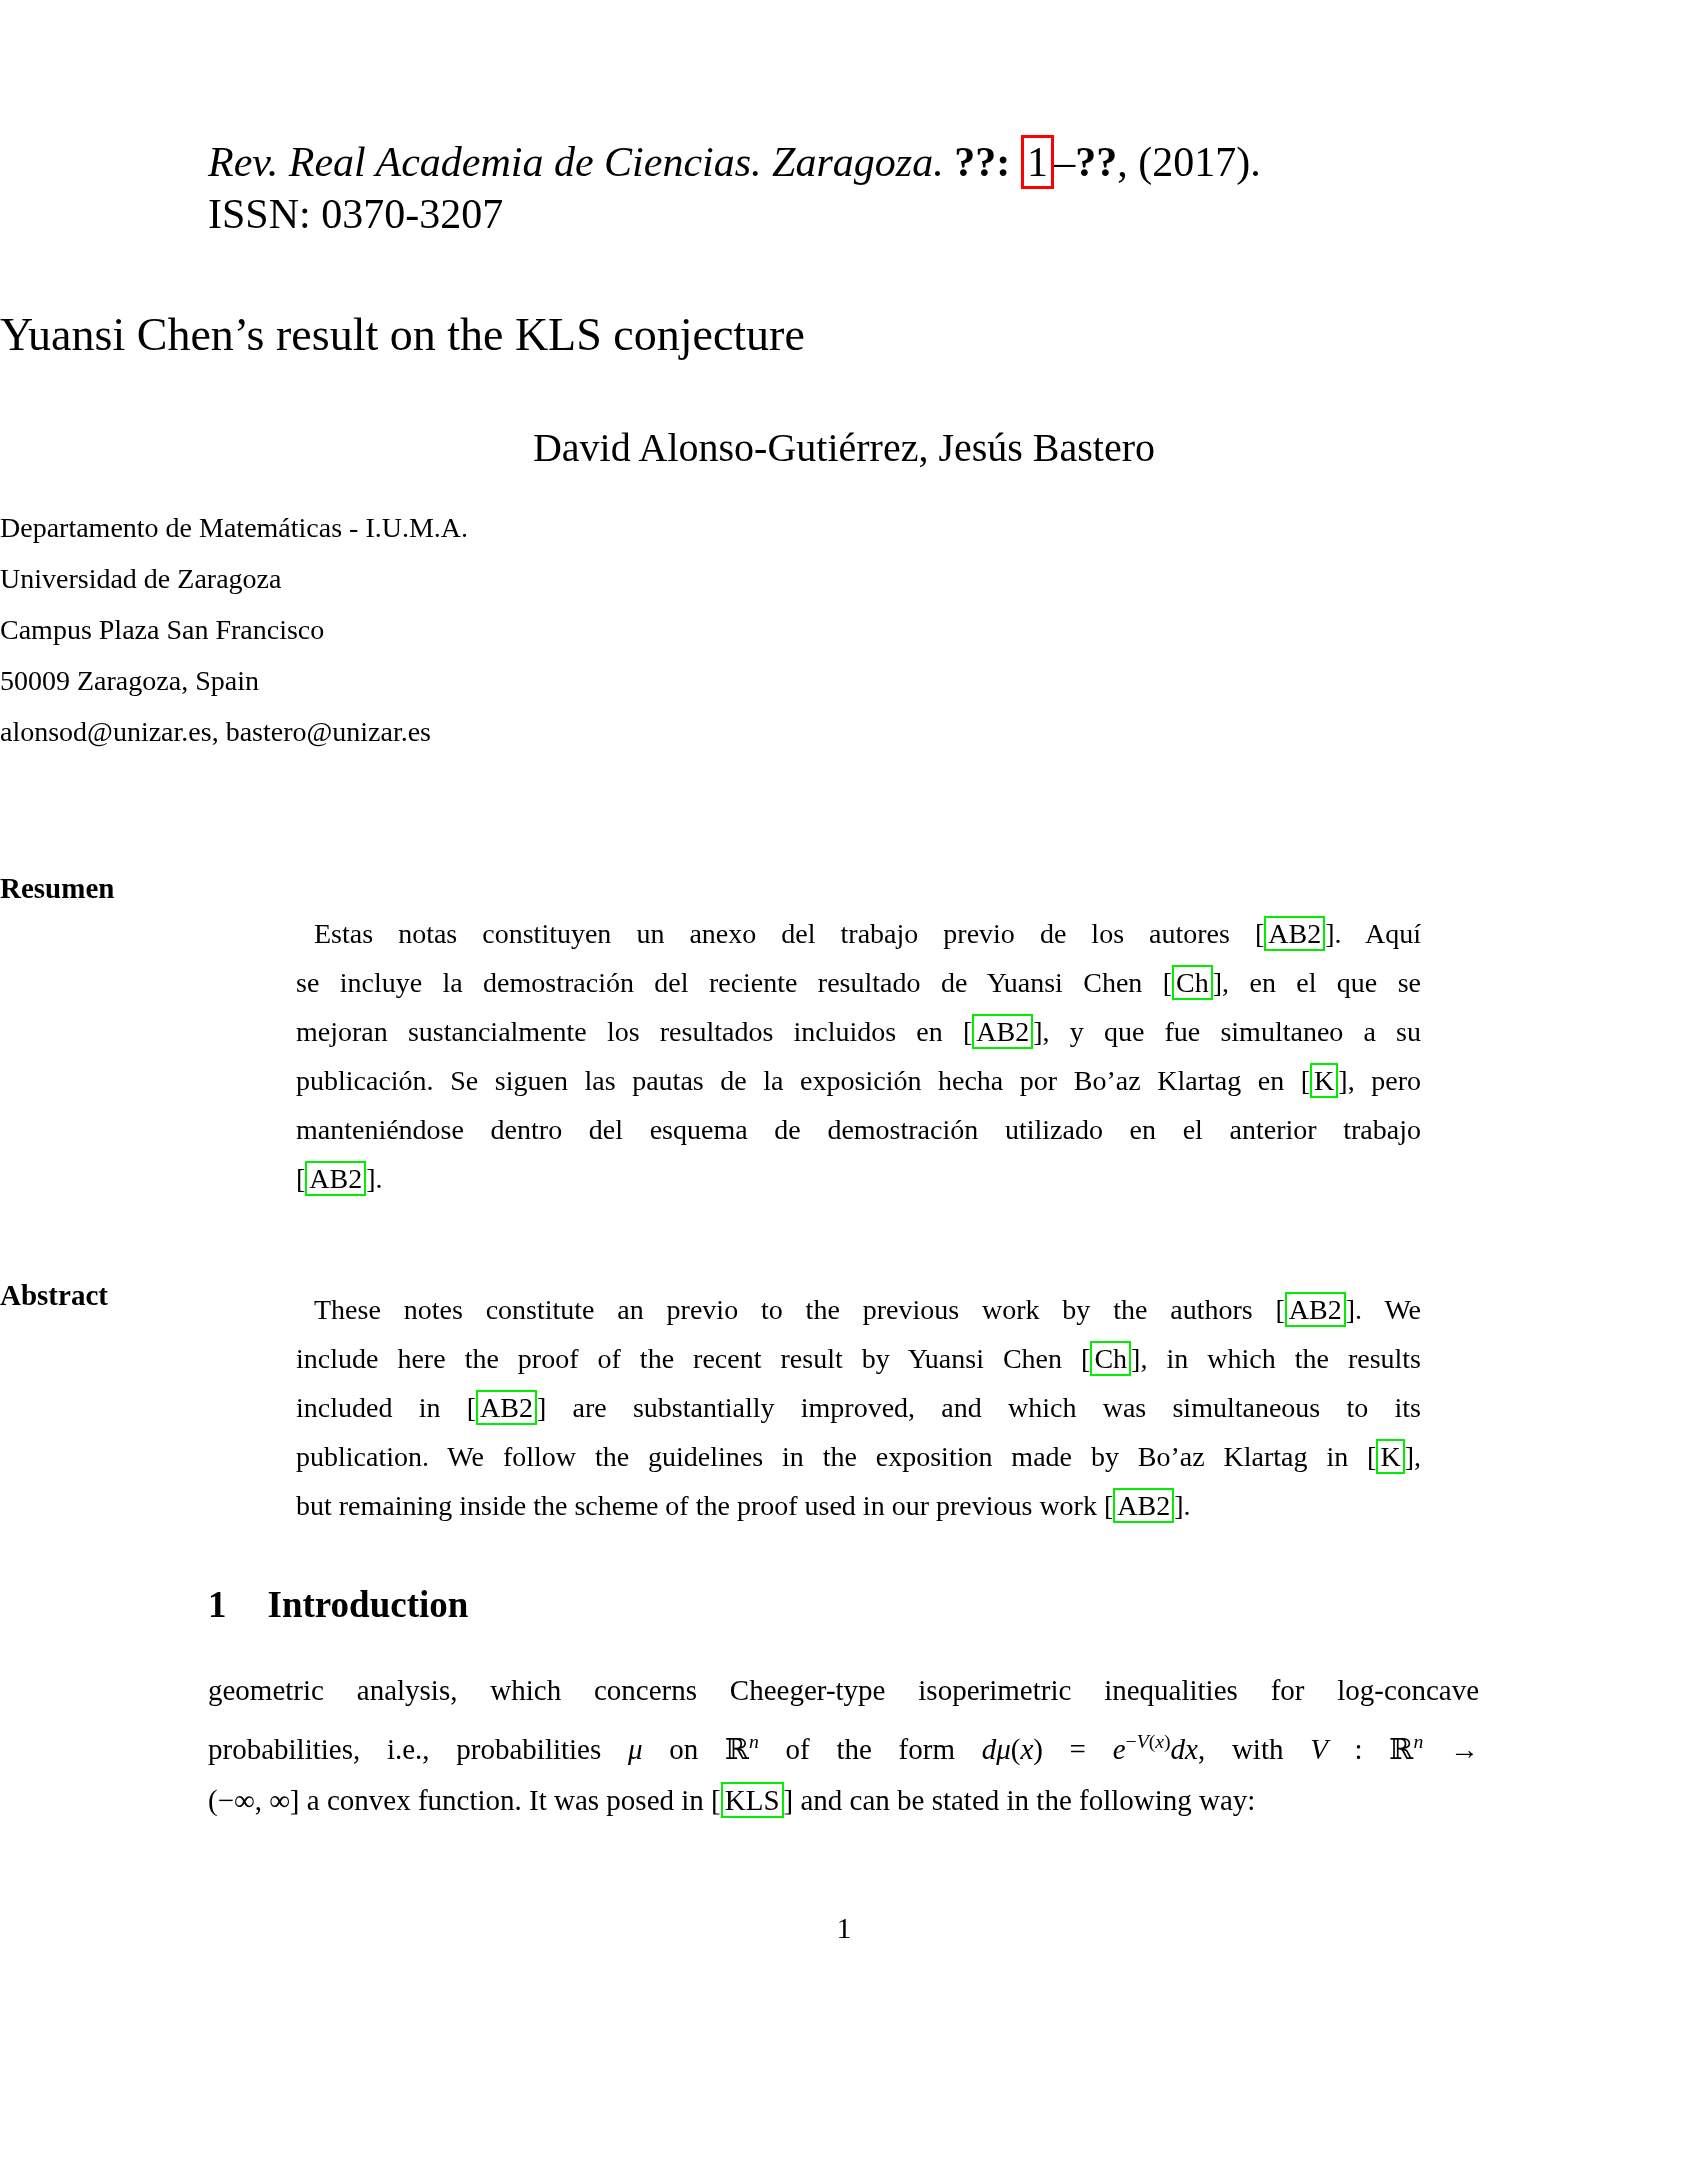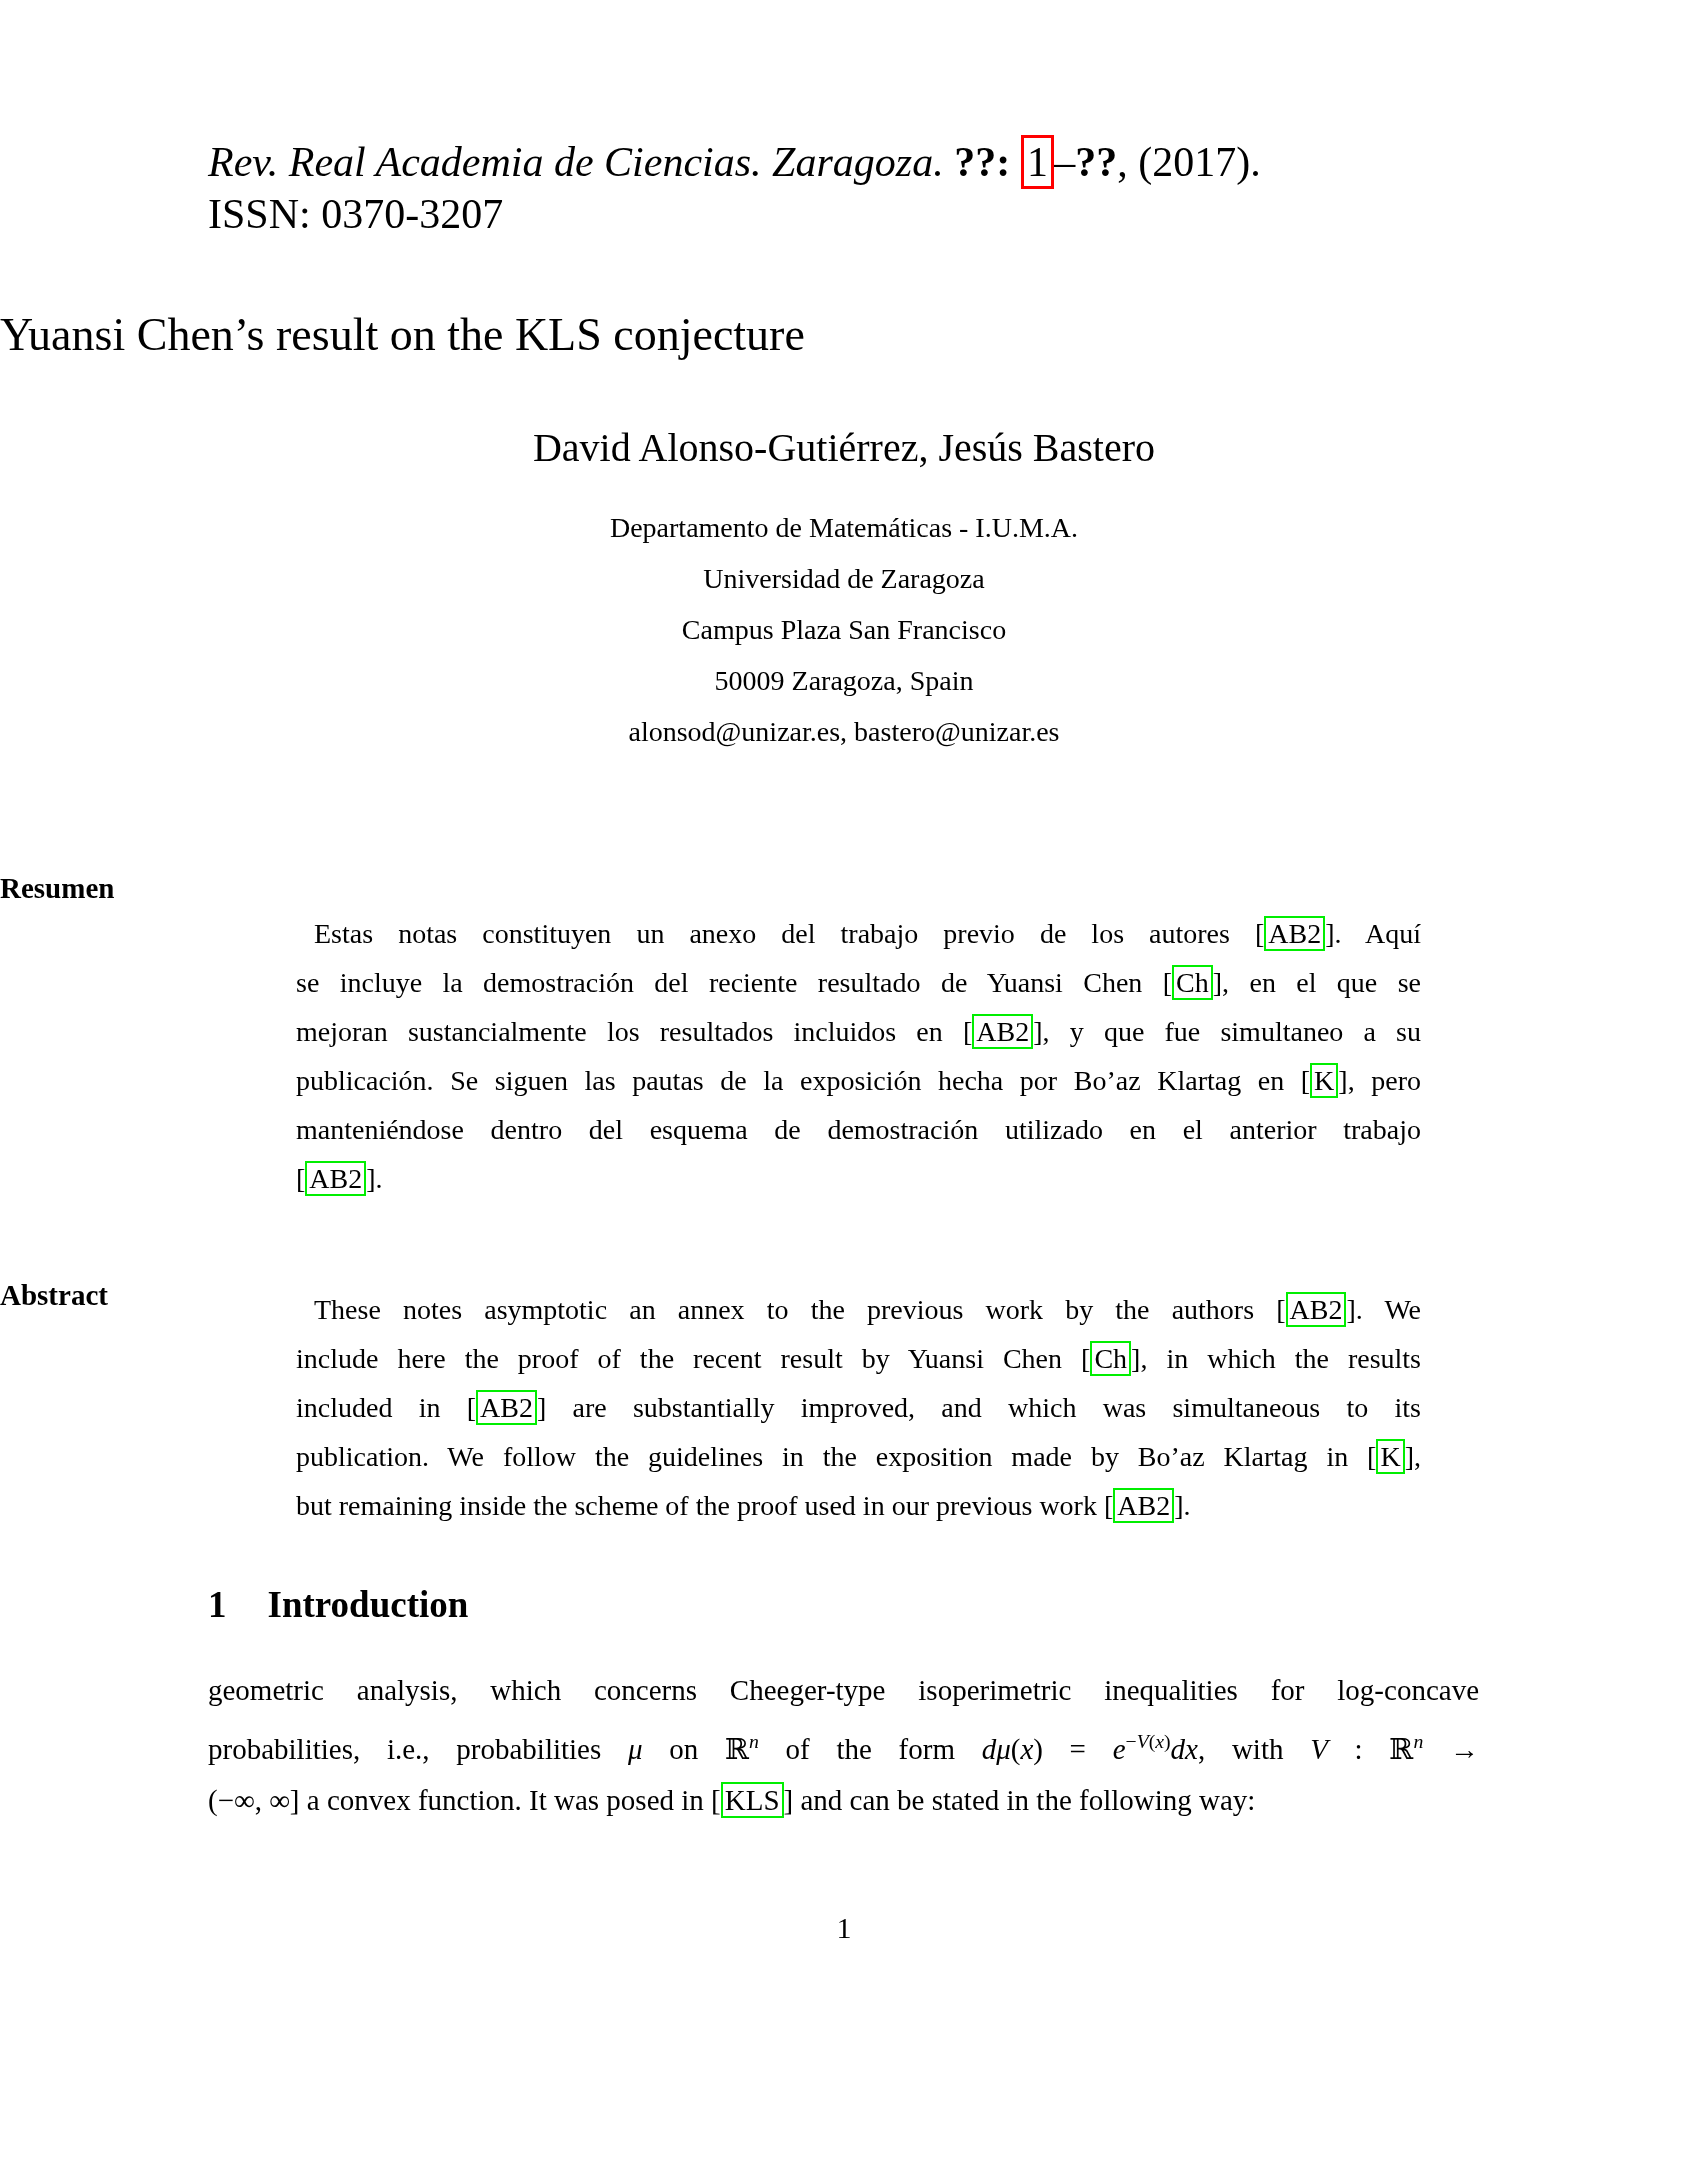--- a/index.html
+++ b/index.html
@@ -16,21 +16,21 @@
     color:var(--ink);
     font-family:"Liberation Serif","DejaVu Serif",serif;
     overflow:hidden;
   }
   .abs{position:absolute;}
   
   #journal-header{left:208px;top:136px;width:1271px;font-size:42px;line-height:52px;text-align:left;}
   
   #paper-title{left:0;right:0;top:309px;text-align:left;font-size:46px;line-height:1.15;}
   #authors{left:0;right:0;top:426px;text-align:center;font-size:40px;line-height:1.1;}
-  #affiliation{left:0;right:0;top:502px;text-align:center;font-size:28px;line-height:51px;}
+  #affiliation{left:0;right:0;top:502px;text-align:left;font-size:28px;line-height:51px;}
   
   .block-heading{left:0;right:0;font-weight:bold;font-size:29px;line-height:1.2;}
   #resumen-heading{top:871px;}
   #abstract-heading{top:1252px;margin-top:26px;}
   .narrow-para{left:296px;width:1125px;font-size:28px;line-height:49px;}
   #resumen-paragraph{top:909px;}
   #abstract-paragraph{top:1285px;}
   .narrow-para .line:first-child{text-indent:18px;}
   
   #section-heading{left:208px;top:1583px;font-size:37px;font-weight:bold;line-height:1.2;}
@@ -77,21 +77,21 @@
       <div class="line"><span>Estas notas constituyen un anexo del trabajo previo de los autores [</span><span class="seg-cite">AB2</span><span>]. Aquí</span></div>
       <div class="line"><span>se incluye la demostración del reciente resultado de Yuansi Chen [</span><span class="seg-cite">Ch</span><span>], en el que se</span></div>
       <div class="line"><span>mejoran sustancialmente los resultados incluidos en [</span><span class="seg-cite">AB2</span><span>], y que fue simultaneo a su</span></div>
       <div class="line"><span>publicación. Se siguen las pautas de la exposición hecha por Bo’az Klartag en [</span><span class="seg-cite">K</span><span>], pero</span></div>
       <div class="line"><span>manteniéndose dentro del esquema de demostración utilizado en el anterior trabajo</span></div>
       <div class="line last"><span>[</span><span class="seg-cite">AB2</span><span>].</span></div>
     </div>
 
   <div class="abs block-heading" id="abstract-heading">Abstract</div>
   <div class="abs narrow-para" id="abstract-paragraph">
-      <div class="line"><span>These notes asymptotic an annex to the previous work by the authors [</span><span class="seg-cite">AB2</span><span>]. We</span></div>
+      <div class="line"><span>These notes constitute an previo to the previous work by the authors [</span><span class="seg-cite">AB2</span><span>]. We</span></div>
       <div class="line"><span>include here the proof of the recent result by Yuansi Chen [</span><span class="seg-cite">Ch</span><span>], in which the results</span></div>
       <div class="line"><span>included in [</span><span class="seg-cite">AB2</span><span>] are substantially improved, and which was simultaneous to its</span></div>
       <div class="line"><span>publication. We follow the guidelines in the exposition made by Bo’az Klartag in [</span><span class="seg-cite">K</span><span>],</span></div>
       <div class="line last"><span>but remaining inside the scheme of the proof used in our previous work [</span><span class="seg-cite">AB2</span><span>].</span></div>
     </div>
 
   <div class="abs" id="section-heading">
     <span class="sec-num">1</span><span class="sec-title">Introduction</span>
   </div>
 

